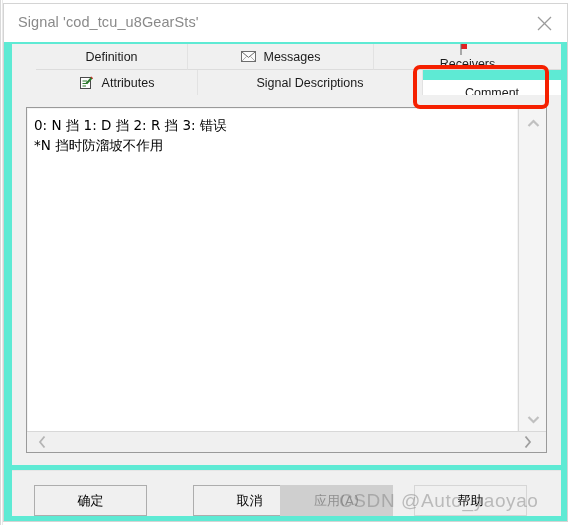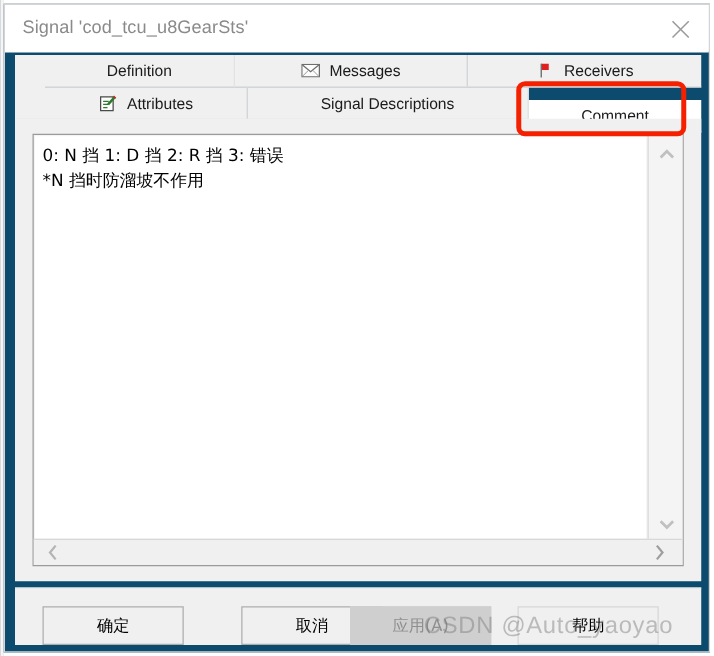--- a/index.html
+++ b/index.html
@@ -15,21 +15,21 @@
     position: relative;
   }
 
   
   .dialog {
     position: absolute;
     left: 3px;
     top: 3px;
     width: 565px;
     height: 519px;
-    background: #0c4a6e;
+    background: #5eead4;
     border: 1px solid #d4d4d4;
     box-sizing: border-box;
   }
 
   
   .titlebar {
     position: absolute;
     left: 0; top: 0;
     width: 100%;
     height: 38px;
@@ -99,21 +99,21 @@
   }
   .tab.selected {
     background: #ffffff;
     border-bottom: 1px solid #ffffff;
     margin-top: 10px;
   }
 
   
   .tab-definition { left: 24px;  width: 152px; }
   .tab-messages   { left: 176px; width: 186px; align-items: center; }
-  .tab-receivers  { left: 362px; width: 187px; border-right: none; }
+  .tab-receivers  { left: 362px; width: 187px; border-right: none; flex-direction: column; }
 
   
   .tab-attributes { left: 24px;  width: 162px; }
   .tab-valuedesc  { left: 186px; width: 225px; }
   .tab-comment    { left: 411px; width: 138px; border-right: none; }
 
   .tabstrip-filler {
     position: absolute;
     left: 0; top: 0;
     width: 24px;

